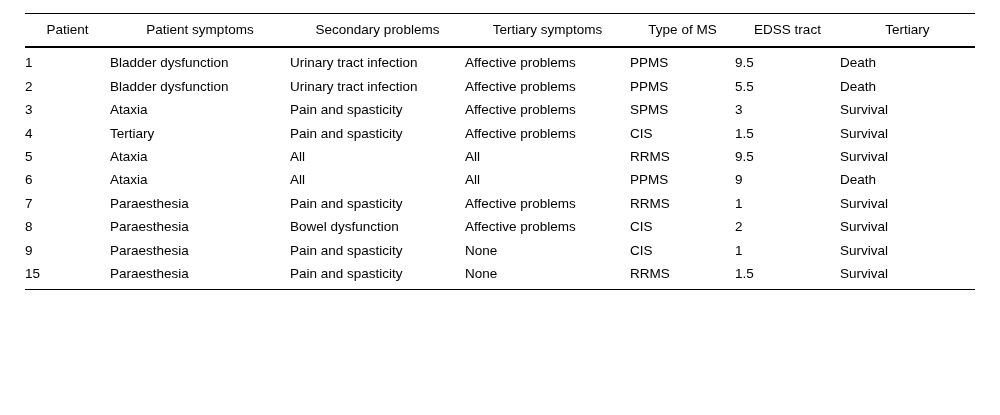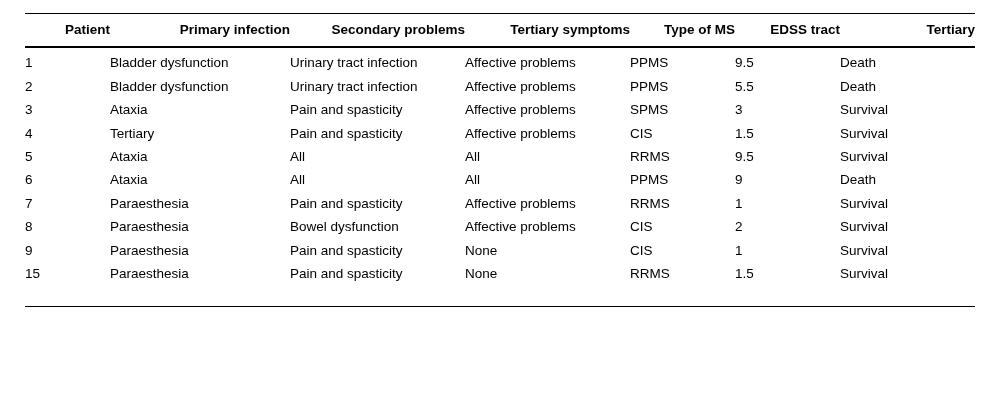--- a/index.html
+++ b/index.html
@@ -34,22 +34,22 @@
   
   table.ms-table thead tr.header-row {
     border-top: 1px solid #000000;
     border-bottom: 2px solid #000000;
   }
   table.ms-table tbody tr.last-row {
     border-bottom: 1px solid #000000;
   }
 
   table.ms-table th {
-    font-weight: bold;
-    text-align: right;
+    font-weight: normal;
+    text-align: center;
     padding: 9px 0 9px 0;
     vertical-align: middle;
     white-space: nowrap;
   }
 
   table.ms-table td {
     text-align: left;
     padding: 0;
     height: 23.4px;
     vertical-align: middle;
@@ -59,40 +59,40 @@
   
   .col-patient   { width: 85px; }
   .col-primary   { width: 180px; }
   .col-secondary { width: 175px; }
   .col-tertiary  { width: 165px; }
   .col-type      { width: 105px; }
   .col-edss      { width: 105px; }
   .col-outcome   { width: 135px; }
 
   tbody tr:first-child td { padding-top: 4px; }
-  tbody tr.last-row td { padding-bottom: 21px; }
+  tbody tr.last-row td { padding-bottom: 4px; }
 </style>
 </head>
 <body>
 
 <div class="table-wrap">
   <table class="ms-table">
     <colgroup>
       <col class="col-patient">
       <col class="col-primary">
       <col class="col-secondary">
       <col class="col-tertiary">
       <col class="col-type">
       <col class="col-edss">
       <col class="col-outcome">
     </colgroup>
     <thead>
       <tr class="header-row">
         <th>Patient</th>
-        <th>Primary infection</th>
+        <th>Patient symptoms</th>
         <th>Secondary problems</th>
         <th>Tertiary symptoms</th>
         <th>Type of MS</th>
         <th>EDSS tract</th>
         <th>Tertiary</th>
       </tr>
     </thead>
     <tbody id="table-body">
         <tr>
           <td>1</td>

